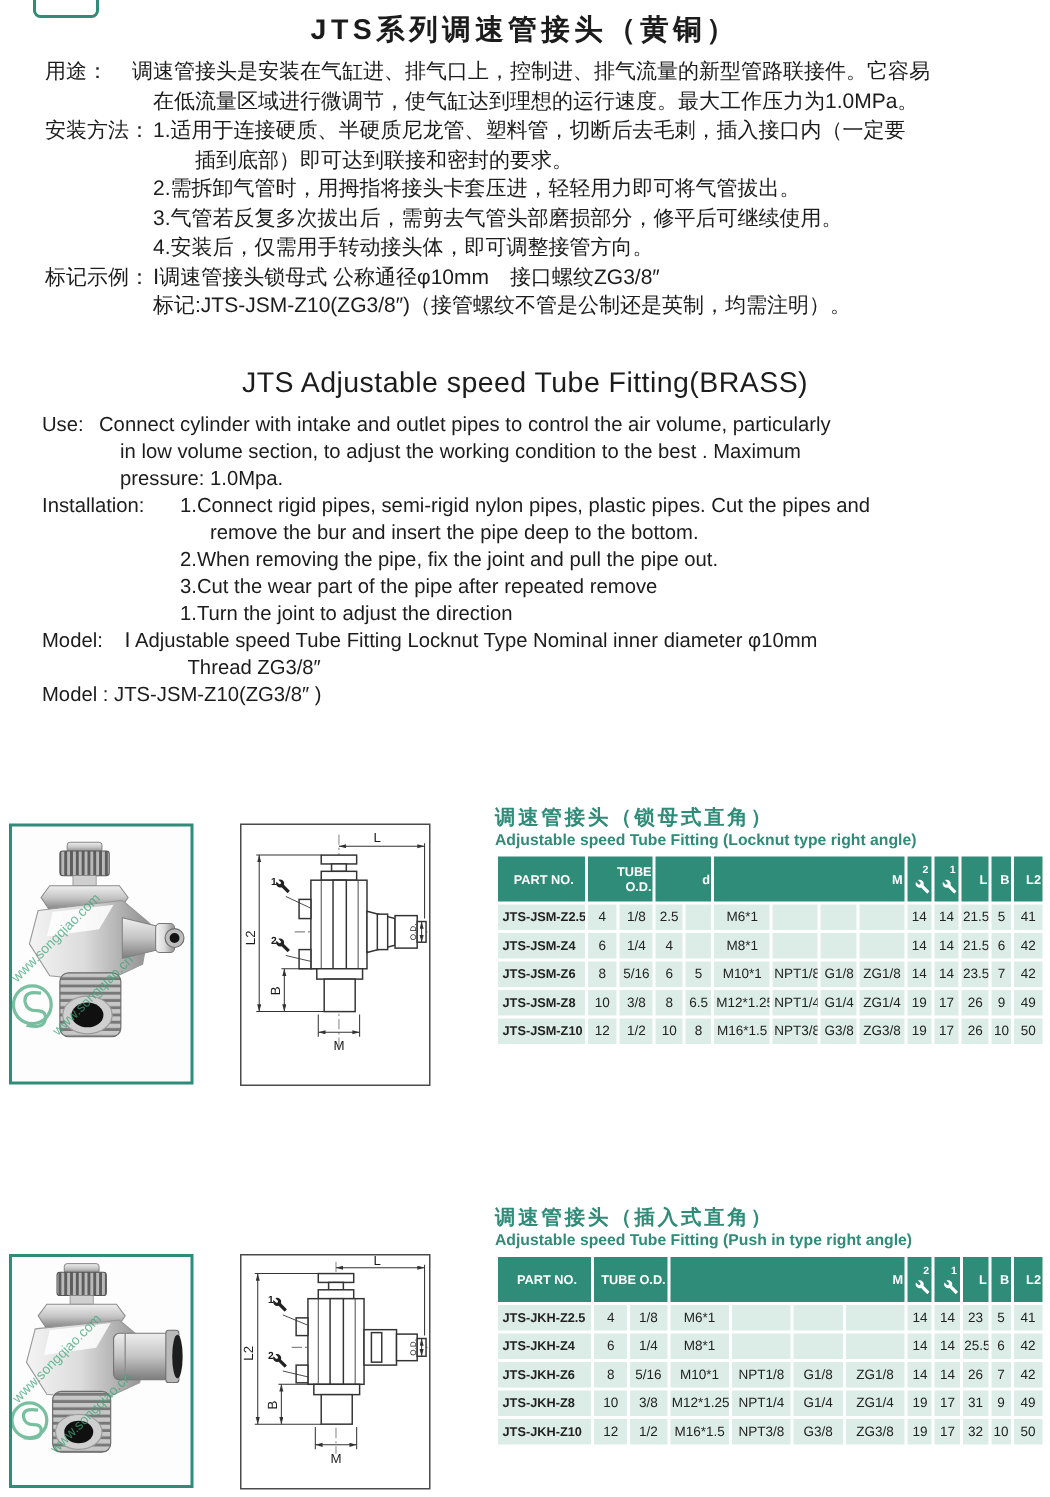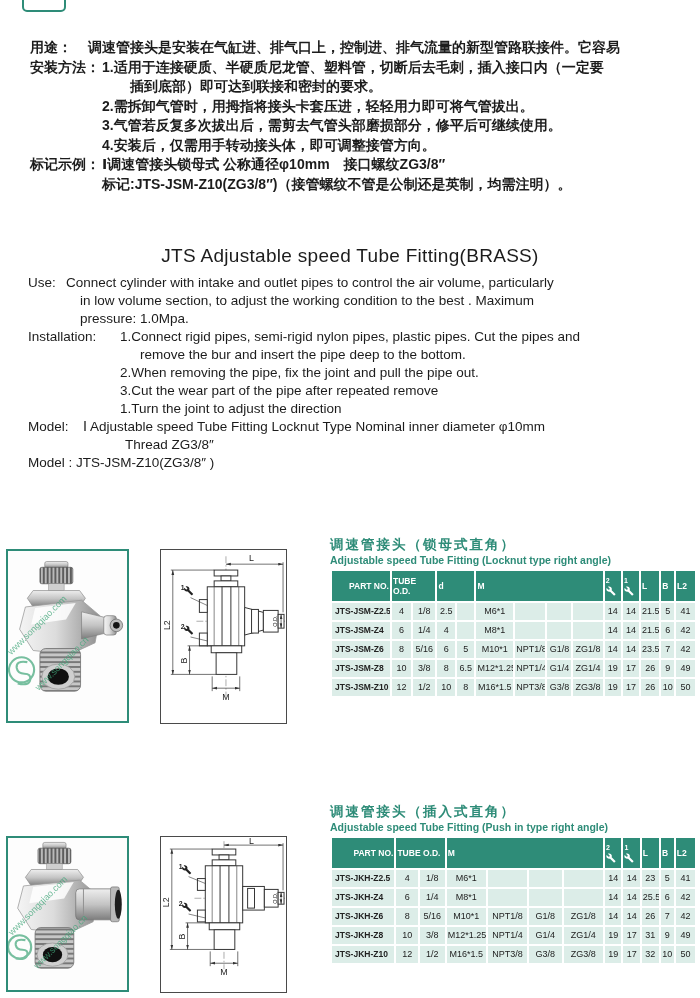--- a/index.html
+++ b/index.html
@@ -10,21 +10,21 @@
   
   .logo-box{position:absolute;left:22px;top:-10px;width:40px;height:18px;
     border:2px solid #2E8C78;border-radius:5px;background:#fff;}
 
   .title-cn{position:absolute;top:7px;left:0;width:100%;text-align:center;
     font-size:19px;font-weight:bold;letter-spacing:3px;margin:0;}
   .title-en{position:absolute;top:245px;left:0;width:100%;text-align:center;
     font-size:19px;font-weight:normal;letter-spacing:.3px;margin:0;}
 
   .cn-block{position:absolute;top:38px;left:30px;width:648px;
-    font-size:14px;font-weight:700;line-height:19.5px;}
+    font-size:14px;font-weight:400;line-height:19.5px;}
   .en-block{position:absolute;top:274px;left:28px;width:655px;
     font-size:13.5px;line-height:18px;}
   .trow{display:flex;align-items:flex-start;}
   .lbl{flex:0 0 auto;white-space:pre;}
   .cn-block .lbl{width:72px;}
   .cn-block .lbl.narrow{width:58px;}
   .txt{flex:1 1 auto;}
   .ind1{padding-left:28px;}
   .ind2{padding-left:14px;}
   .ind3{padding-left:20px;}
@@ -43,22 +43,22 @@
   .photo-box svg,.draw-box svg{display:block;width:100%;height:100%;}
 
   .rightcol{position:absolute;left:330px;top:0;width:367px;}
   .sec2 .rightcol{top:3px;}
   .h-cn{margin:0;font-size:13.5px;font-weight:bold;color:#2E8C78;letter-spacing:2px;line-height:17px;}
   .h-en{margin:0;font-size:10.5px;font-weight:bold;color:#2E8C78;line-height:14px;}
 
   table.spec{border-collapse:separate;border-spacing:2px;width:367px;margin-top:2px;
     background:#fff;table-layout:fixed;}
   table.spec th{background:#2E8C78;color:#fff;font-size:8.5px;font-weight:bold;
-    padding:3px 1px;text-align:left;vertical-align:middle;line-height:10px;height:24px;}
-  table.spec th:first-child{text-align:right;padding-left:4px;margin-left:16px;}
+    padding:3px 1px;text-align:right;vertical-align:middle;line-height:10px;height:24px;}
+  table.spec th:first-child{text-align:center;padding-left:4px;margin-left:16px;}
   table.spec td{background:#DCEDE8;font-size:9px;color:#222;text-align:center;
     padding:2px 1px;height:13px;line-height:13px;vertical-align:middle;overflow:hidden;white-space:nowrap;}
   table.spec td.partno{text-align:left;padding-left:3px;font-weight:bold;font-size:8.5px;margin-top:20px;}
   .wsup{font-size:7px;vertical-align:top;margin-right:1px;}
   svg.wr{width:10px;height:10px;vertical-align:middle;}
 
   
   .dash{stroke:#888;stroke-width:.7;fill:none;stroke-dasharray:7 2 1.5 2;}
   .ln{stroke:#333;stroke-width:1;fill:#fff;}
   .ln2{stroke:#333;stroke-width:.6;fill:none;}
@@ -68,26 +68,28 @@
   .callnum{font-size:7px;fill:#1c1c1c;font-weight:bold;}
   .wm-text{font-family:"Liberation Sans","DejaVu Sans",sans-serif;font-size:9.5px;fill:#3FA578;opacity:.75;}
 </style>
 </head>
 <body>
 
 <div class="page">
 
   <div class="logo-box"></div>
 
+  <h1 class="title-cn">JTS系列调速管接头（黄铜）</h1>
 
   <div class="cn-block">
     <div class="trow">
       <span class="lbl narrow">用途：</span>
       <div class="txt">
         <div>调速管接头是安装在气缸进、排气口上，控制进、排气流量的新型管路联接件。它容易</div>
+        <div class="ind2">在低流量区域进行微调节，使气缸达到理想的运行速度。最大工作压力为1.0MPa。</div>
       </div>
     </div>
     <div class="trow">
       <span class="lbl">安装方法：</span>
       <div class="txt">
         <div>1.适用于连接硬质、半硬质尼龙管、塑料管，切断后去毛刺，插入接口内（一定要</div>
         <div class="ind1">插到底部）即可达到联接和密封的要求。</div>
         <div>2.需拆卸气管时，用拇指将接头卡套压进，轻轻用力即可将气管拔出。</div>
         <div>3.气管若反复多次拔出后，需剪去气管头部磨损部分，修平后可继续使用。</div>
         <div>4.安装后，仅需用手转动接头体，即可调整接管方向。</div>

